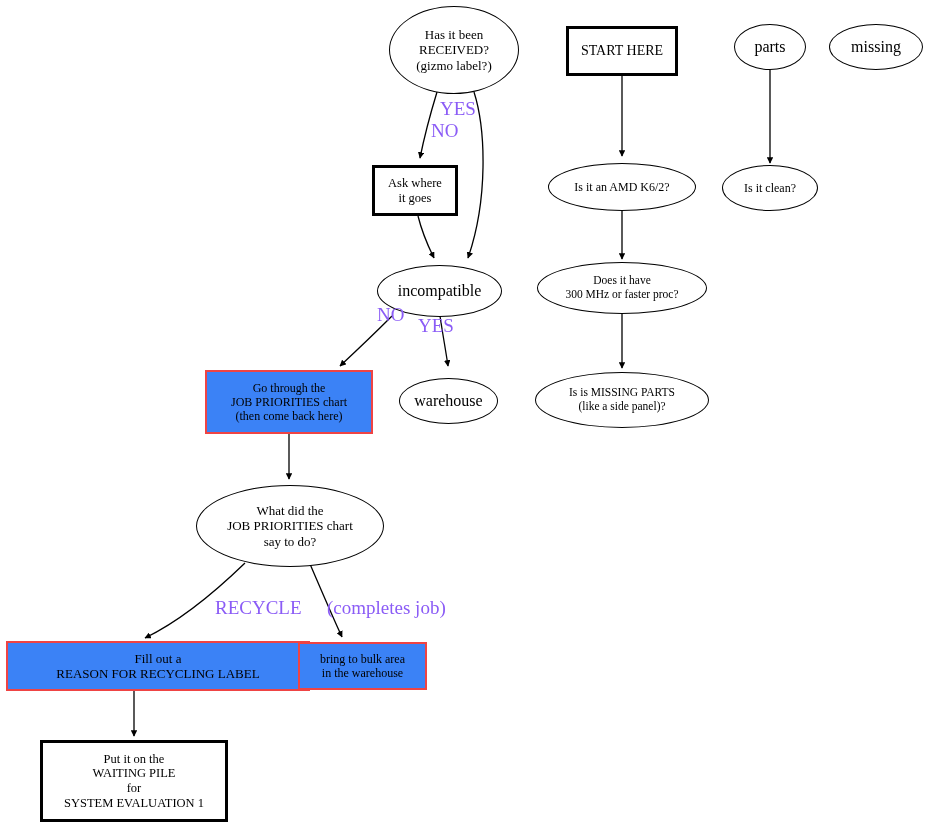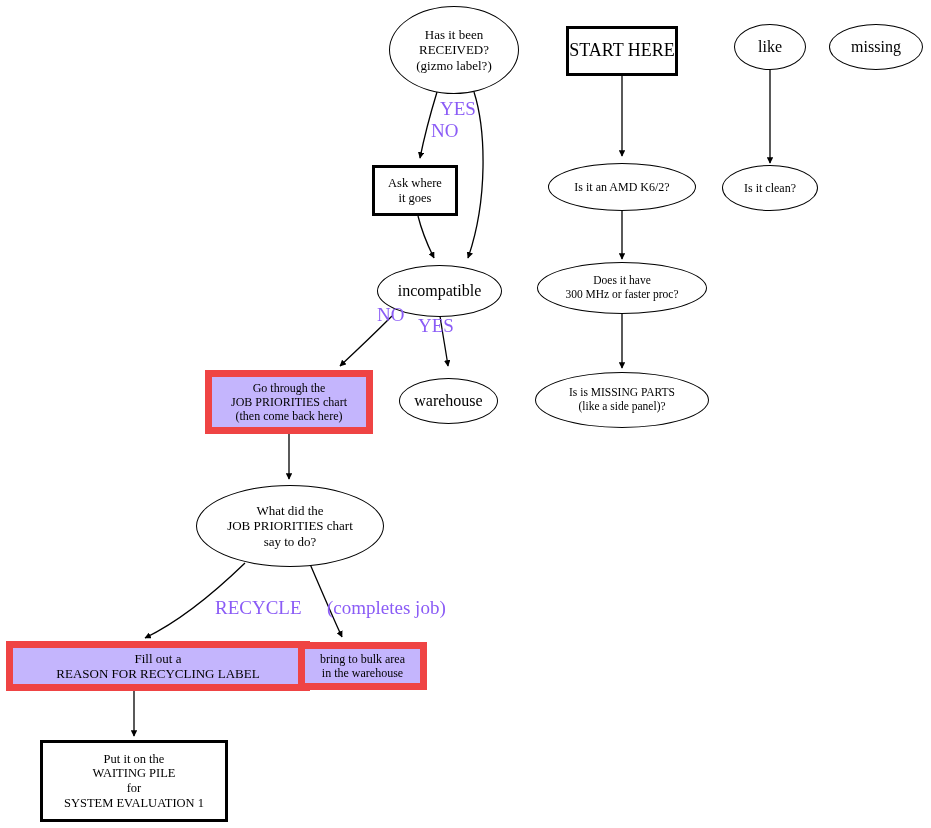--- a/index.html
+++ b/index.html
@@ -31,22 +31,22 @@
     text-align: center;
     box-sizing: border-box;
     color: #000000;
     line-height: 1.18;
   }
   .node .lbl {
     display: block;
     white-space: pre-line;
   }
   .box {
-    border: 7px solid #ef4444;
-    background: #c4b5fd;
+    border: 2px solid #ef4444;
+    background: #3b82f6;
   }
   .box-bold {
     border: 3px solid #000000;
     background: #ffffff;
   }
   .ellipse {
     border: 1px solid #000000;
     border-radius: 50%;
     background: #ffffff;
   }
@@ -95,26 +95,26 @@
 
     <path d="M 134,691 L 134,736" fill="none" stroke="#000000" stroke-width="1.3" marker-end="url(#arrow)"></path>
   </svg>
 
   <div class="node ellipse" style="left:389px; top:6px; width:130px; height:88px; font-size:13px;">
     <span class="lbl">Has it been
 RECEIVED?
 (gizmo label?)</span>
   </div>
 
-  <div class="node box-bold" style="left:566px; top:26px; width:112px; height:50px; font-size:18px;">
+  <div class="node box-bold" style="left:566px; top:26px; width:112px; height:50px; font-size:14px;">
     <span class="lbl">START HERE</span>
   </div>
 
   <div class="node ellipse" style="left:734px; top:24px; width:72px; height:46px; font-size:16px;">
-    <span class="lbl">like</span>
+    <span class="lbl">parts</span>
   </div>
 
   <div class="node ellipse" style="left:829px; top:24px; width:94px; height:46px; font-size:16px;">
     <span class="lbl">missing</span>
   </div>
 
   <div class="node box-bold" style="left:372px; top:165px; width:86px; height:51px; font-size:12.5px;">
     <span class="lbl">Ask where
 it goes</span>
   </div>

